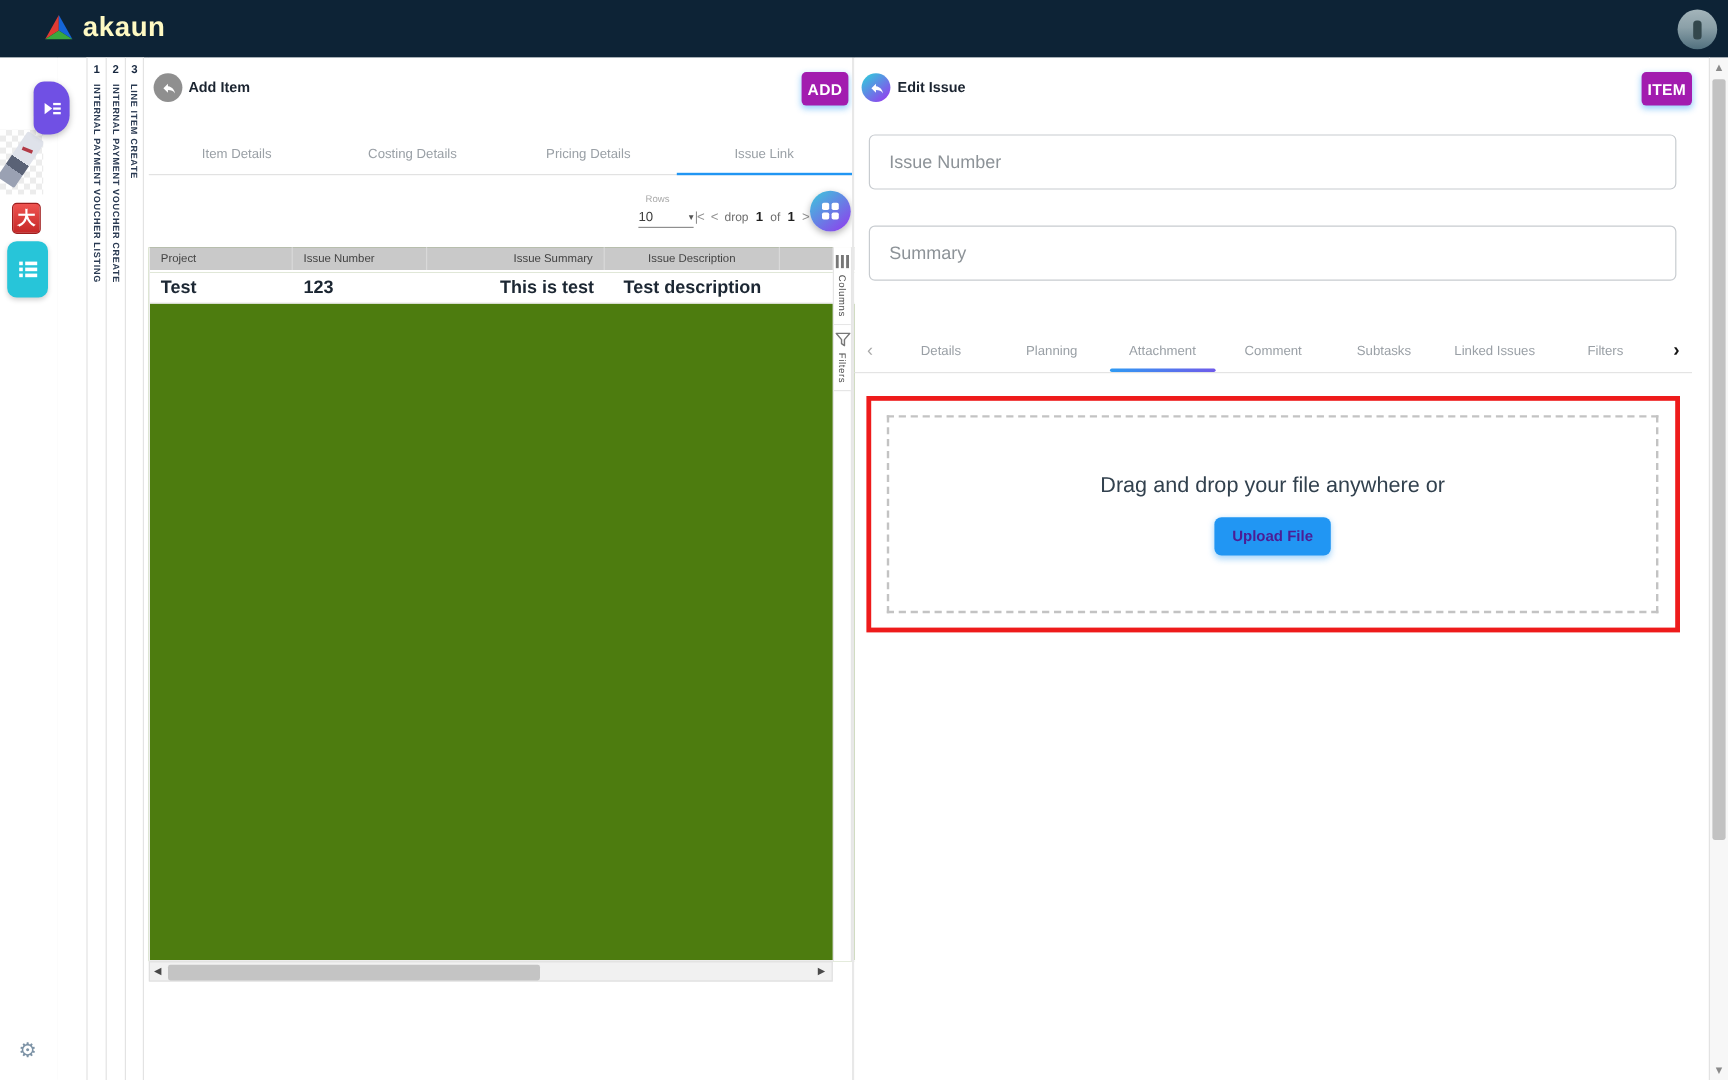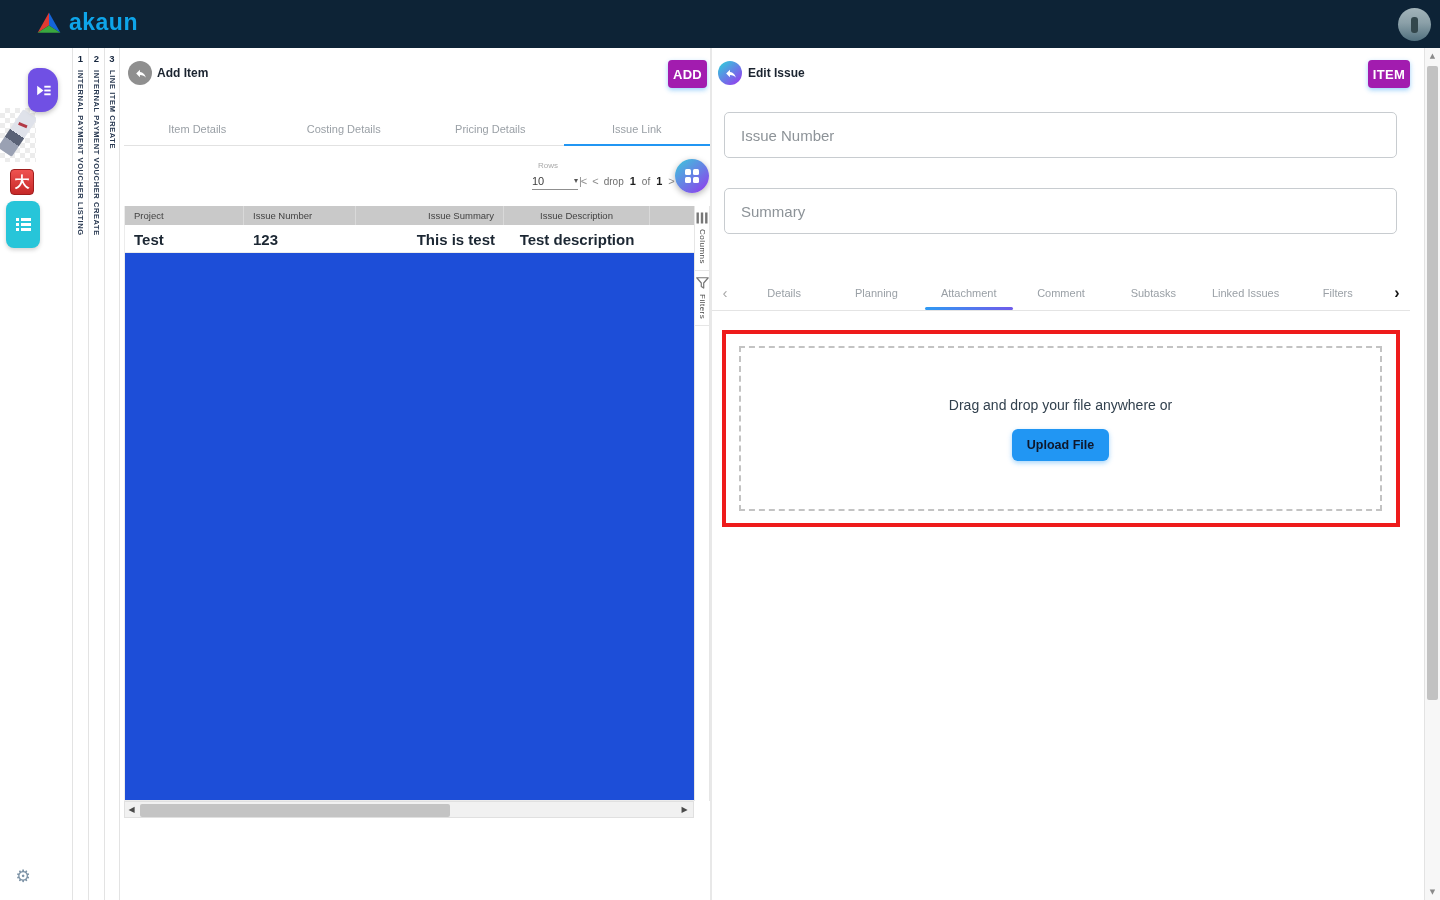--- a/index.html
+++ b/index.html
@@ -2,21 +2,21 @@
 <html><head>
 <meta charset="utf-8">
 <style>
   *{margin:0;padding:0;box-sizing:border-box;font-family:"Liberation Sans",sans-serif}
   html,body{width:1440px;height:900px;overflow:hidden;background:#fff}
   .screen{position:relative;width:1440px;height:900px;background:#fff}
 
   
   .topbar{position:absolute;left:0;top:0;width:1440px;height:48px;background:#0d2336;display:flex;align-items:center}
   .brand{position:absolute;left:36px;top:9px;display:flex;align-items:center;gap:7px}
-  .brand-name{color:#0ea5e9;font-size:23px;font-weight:700;letter-spacing:.5px}
+  .brand-name{color:#fef9c3;font-size:23px;font-weight:700;letter-spacing:.5px}
   .avatar{position:absolute;left:1398px;top:8px;width:33px;height:33px;border-radius:50%;overflow:hidden;background:linear-gradient(180deg,#a3b4ba 0%,#8ba0a8 45%,#51707e 100%)}
   .avatar::after{content:"";position:absolute;left:13px;top:9px;width:7px;height:16px;background:#33474c;border-radius:3px}
 
   
   .sidebar{position:absolute;left:0;top:48px;width:48px;height:852px;background:#fff;box-shadow:1px 0 2px rgba(0,0,0,.05)}
   .thumb-icon{position:absolute;left:0;top:60px;width:36px;height:54px;background:repeating-conic-gradient(#ececec 0% 25%,#fff 0% 50%) 0 0/10px 10px;overflow:hidden}
   .thumb-icon i{position:absolute;left:9px;top:2px;width:17px;height:46px;transform:rotate(34deg);display:block;border-radius:2px;background:linear-gradient(180deg,#dfe2ea 0 52%,#5a6276 52% 72%,#9aa1b3 72%)}
   .thumb-icon i::after{content:"";position:absolute;left:4px;top:12px;width:9px;height:3px;background:#b23a46;transform:rotate(-12deg)}
   .menu-fab{position:absolute;left:28px;top:68px;width:30px;height:44px;background:#7050e4;border-radius:9px 16px 16px 9px;display:flex;align-items:center;justify-content:center;box-shadow:0 2px 5px rgba(0,0,0,.25);z-index:6}
   .red-app{position:absolute;left:10px;top:121px;width:24px;height:26px;border-radius:4px;background:linear-gradient(180deg,#ef5350,#c62828);border:1.5px solid #9f1d1d;color:#fff;font-size:15px;font-weight:700;display:flex;align-items:center;justify-content:center}
@@ -49,21 +49,21 @@
   .rows-label{position:absolute;left:414px;top:113px;font-size:8px;color:#a9a9a9}
   .rows-select{position:absolute;left:408px;top:124px;width:46px;height:18px;border-bottom:1px solid #8f8f8f;display:flex;align-items:center;justify-content:space-between;cursor:pointer}
   .rows-value{font-size:11px;color:#3d3d3d}
   .caret{font-size:8px;color:#555;font-family:"DejaVu Sans",sans-serif}
   .pager{position:absolute;left:455px;top:124px;height:18px;display:flex;align-items:center;gap:6px}
   .pg-nav{font-size:11px;color:#8e8e8e;letter-spacing:-1px;cursor:pointer}
   .pg-word{font-size:10px;color:#6e6e6e}
   .pg-num{font-size:11px;font-weight:700;color:#1f1f1f}
   .grid-btn{position:absolute;left:551px;top:111px;width:34px;height:34px;border-radius:50%;background:linear-gradient(140deg,#3fc3dc 5%,#8a46ec 90%);display:flex;align-items:center;justify-content:center;box-shadow:0 2px 6px rgba(0,0,0,.3);cursor:pointer}
 
-  .tablebox{position:absolute;left:0;top:158px;width:684px;height:595px;border-left:1px solid #ececec;border-right:1px solid #ececec;border-bottom:1px solid #ececec;background:#1d4ed8}
+  .tablebox{position:absolute;left:0;top:158px;width:684px;height:595px;border-left:1px solid #ececec;border-right:1px solid #ececec;border-bottom:1px solid #ececec;background:#4d7c0f}
   .thead{display:flex;height:21px;background:#c9c9c9;border-bottom:2px solid #fff}
   .th{font-size:9.5px;color:#424242;display:flex;align-items:center;border-right:1px solid #d9d9d9;padding:0 9px}
   .th.c1{width:119px}.th.c2{width:112px}.th.c3{width:148px;justify-content:flex-end}.th.c4{width:146px;justify-content:center}.th.cf{flex:1;border-right:none}
   .trow{display:flex;height:26px;background:#fff;border-bottom:1px solid #ececec;cursor:pointer}
   .td{font-size:15px;color:#1c2733;font-weight:600;display:flex;align-items:center;padding:0 9px}
   .td.c1{width:119px}.td.c2{width:112px}.td.c3{width:148px;justify-content:flex-end}.td.c4{width:146px;justify-content:center}
 
   .rail{position:absolute;left:570px;top:158px;width:16px;height:595px;border-left:1px solid #e6e6e6;border-right:1px solid #e6e6e6;background:#fff}
   .rail-btn{width:100%;display:flex;flex-direction:column;align-items:center;padding:6px 0;border-bottom:1px solid #e6e6e6;gap:5px;cursor:pointer;background:#fff}
   .rail-label{writing-mode:vertical-rl;font-size:8px;color:#4a4a4a;letter-spacing:.5px}
@@ -83,22 +83,22 @@
   .field{position:absolute;left:12px;width:673px;height:46px;border:1px solid #c8ccd0;border-radius:5px;padding:0 16px;font-size:15px;color:#333;outline:none}
   .field::placeholder{color:#8d9398}
   .f1{top:64px}.f2{top:140px}
   .pr-tabs{position:absolute;left:0;top:227px;width:698px;height:36px;display:flex;align-items:stretch;border-bottom:1px solid #e4e4e4}
   .pr-chevron{width:26px;display:flex;align-items:center;justify-content:center;font-size:15px;color:#a8a8a8;cursor:pointer}
   .pr-chevron.right{font-size:16px;color:#141414;font-weight:700}
   .pr-tab{flex:1;display:flex;align-items:center;justify-content:center;font-size:11px;color:#9aa0a6;position:relative;white-space:nowrap;overflow:hidden;cursor:pointer}
   .pr-underline{position:absolute;left:2px;right:2px;bottom:0;height:3.5px;border-radius:2px;background:linear-gradient(90deg,#2f9af3,#6f5bea)}
   .upload-outer{position:absolute;left:10px;top:282px;width:678px;height:197px;border:4px solid #ee1b1b}
   .upload-inner{position:absolute;left:13px;top:12px;width:643px;height:165px;border:2px dashed #c3c3c3;display:flex;flex-direction:column;align-items:center;justify-content:center;gap:16px;cursor:pointer}
-  .drag-text{font-size:14px;color:#32414e;font-weight:500}
-  .upload-btn{background:#2196f3;color:#0f172a;border:none;border-radius:6px;padding:9px 15px;font-size:12.5px;font-weight:600;box-shadow:0 2px 5px rgba(33,150,243,.4);cursor:pointer}
+  .drag-text{font-size:18px;color:#32414e;font-weight:500}
+  .upload-btn{background:#2196f3;color:#4c1d95;border:none;border-radius:6px;padding:9px 15px;font-size:12.5px;font-weight:600;box-shadow:0 2px 5px rgba(33,150,243,.4);cursor:pointer}
 
   
   .vscroll{position:absolute;left:1424px;top:48px;width:16px;height:852px;background:#f7f7f7;border-left:1px solid #e3e3e3}
   .vs-arrow{position:absolute;left:0;width:15px;height:16px;text-align:center;font-size:7px;color:#8a8a8a;line-height:16px;cursor:pointer;font-family:"DejaVu Sans",sans-serif}
   .vs-up{top:0}.vs-down{bottom:0}
   .vs-thumb{position:absolute;left:2px;top:18px;width:11px;height:634px;background:#c2c2c2;border-radius:2px;cursor:grab}
 </style>
 </head>
 <body>
 

